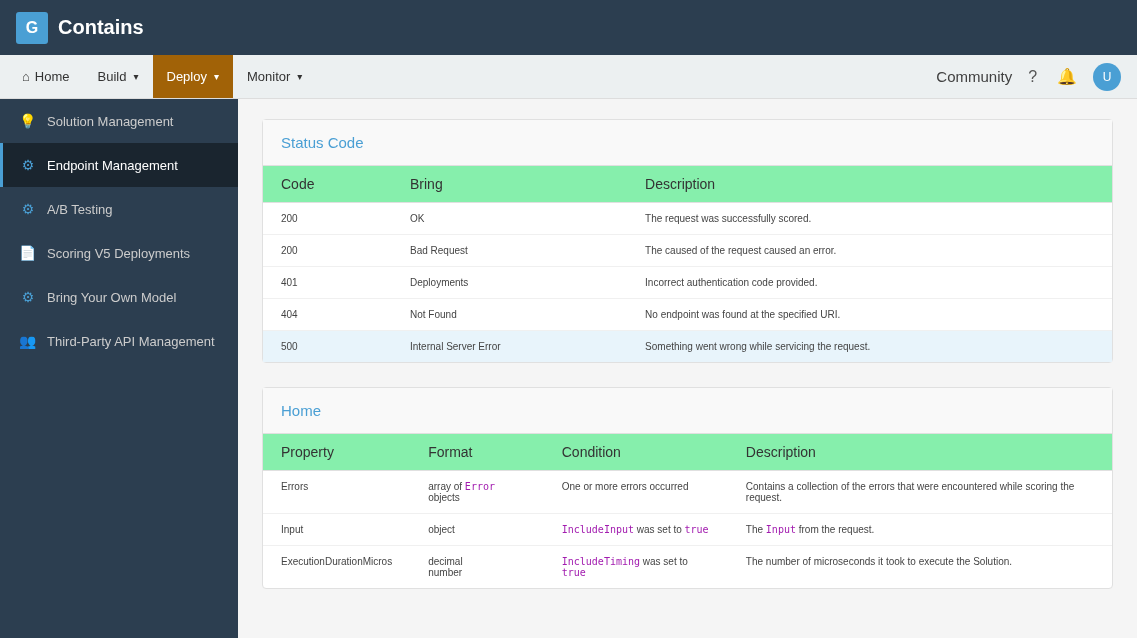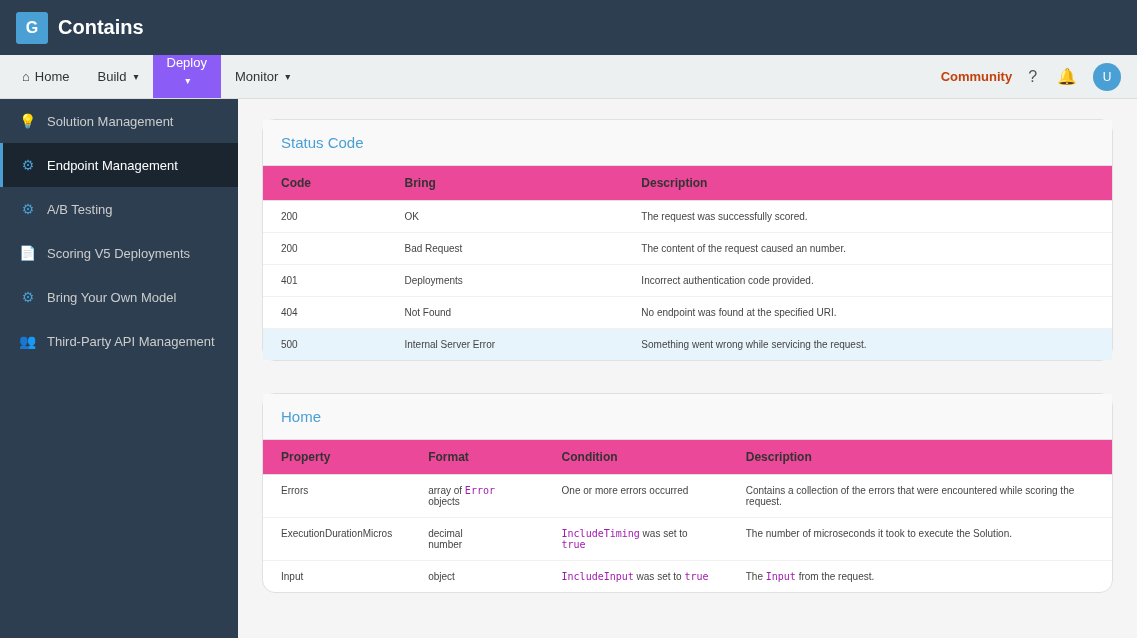--- a/index.html
+++ b/index.html
@@ -49,46 +49,44 @@
       display: flex;
       align-items: center;
       gap: 5px;
       padding: 0 14px;
       font-size: 13px;
       color: #333;
       cursor: pointer;
       text-decoration: none;
     }
     .secondary-nav-item.active {
-      background: #8b5cf6;
-      color: white;
-      flex-direction: column;
+      background: #a16207;
+      color: white;
     }
     .secondary-nav-right {
       margin-left: auto;
       display: flex;
       align-items: center;
       gap: 12px;
       padding-right: 8px;
     }
     .nav-icon-btn {
       background: none;
       border: none;
       cursor: pointer;
       font-size: 16px;
       color: #555;
       padding: 4px;
       display: flex;
       align-items: center;
     }
     .community-link {
-      font-size: 13px;
-      color: #c2410c;
+      font-size: 15px;
+      color: #404040;
       cursor: pointer;
-      font-weight: bold;
     }
 
     
     .layout {
       display: flex;
       height: calc(638px - 55px - 44px);
       overflow: hidden;
     }
 
     
@@ -126,43 +124,43 @@
       flex: 1;
       overflow-y: auto;
       padding: 20px 24px;
       background: #f5f5f5;
     }
 
     
     .section {
       background: white;
       border: 1px solid #e0e0e0;
-      border-radius: 13px;
-      margin-bottom: 32px;
+      border-radius: 4px;
+      margin-bottom: 24px;
     }
     .section-header {
       padding: 14px 18px;
       font-size: 15px;
       color: #4a9fd4;
       font-weight: 500;
       border-bottom: 1px solid #e0e0e0;
       background: #f9f9f9;
     }
     .data-table {
       width: 100%;
       border-collapse: collapse;
     }
     .data-table th {
       text-align: left;
       padding: 10px 18px;
-      font-weight: 700;
-      font-size: 12px;
+      font-weight: 400;
+      font-size: 14px;
       color: #333;
       border-bottom: 1px solid #e0e0e0;
-      background: #ec4899;
+      background: #86efac;
     }
     .data-table td {
       padding: 10px 18px;
       font-size: 10px;
       color: #444;
       border-bottom: 1px solid #f0f0f0;
       vertical-align: top;
     }
     .data-table tr:last-child td { border-bottom: none; }
     .data-table tr.highlighted td { background: #e8f4fb; }
@@ -261,21 +259,21 @@
         </thead>
         <tbody id="status-code-tbody">
         <tr>
       <td>200</td>
       <td>OK</td>
       <td>The request was successfully scored.</td>
     </tr>
             <tr>
       <td>200</td>
       <td>Bad Request</td>
-      <td>The content of the request caused an number.</td>
+      <td>The caused of the request caused an error.</td>
     </tr>
             <tr>
       <td>401</td>
       <td>Deployments</td>
       <td>Incorrect authentication code provided.</td>
     </tr>
             <tr>
       <td>404</td>
       <td>Not Found</td>
       <td>No endpoint was found at the specified URI.</td>
@@ -301,29 +299,29 @@
           </tr>
         </thead>
         <tbody>
           <tr>
             <td>Errors</td>
             <td>array of <span class="inline-code">Error</span> objects</td>
             <td>One or more errors occurred</td>
             <td>Contains a collection of the errors that were encountered while scoring the request.</td>
           </tr>
           <tr>
+            <td>Input</td>
+            <td>object</td>
+            <td><span class="inline-code">IncludeInput</span> was set to <span class="inline-code">true</span></td>
+            <td>The <span class="inline-code">Input</span> from the request.</td>
+          </tr>
+          <tr>
             <td>ExecutionDurationMicros</td>
             <td>decimal<br>number</td>
             <td><span class="inline-code">IncludeTiming</span> was set to <span class="inline-code">true</span></td>
             <td>The number of microseconds it took to execute the Solution.</td>
           </tr>
-          <tr>
-            <td>Input</td>
-            <td>object</td>
-            <td><span class="inline-code">IncludeInput</span> was set to <span class="inline-code">true</span></td>
-            <td>The <span class="inline-code">Input</span> from the request.</td>
-          </tr>
         </tbody>
       </table>
     </div>
 
   </main>
 </div>
 
 </body></html>

